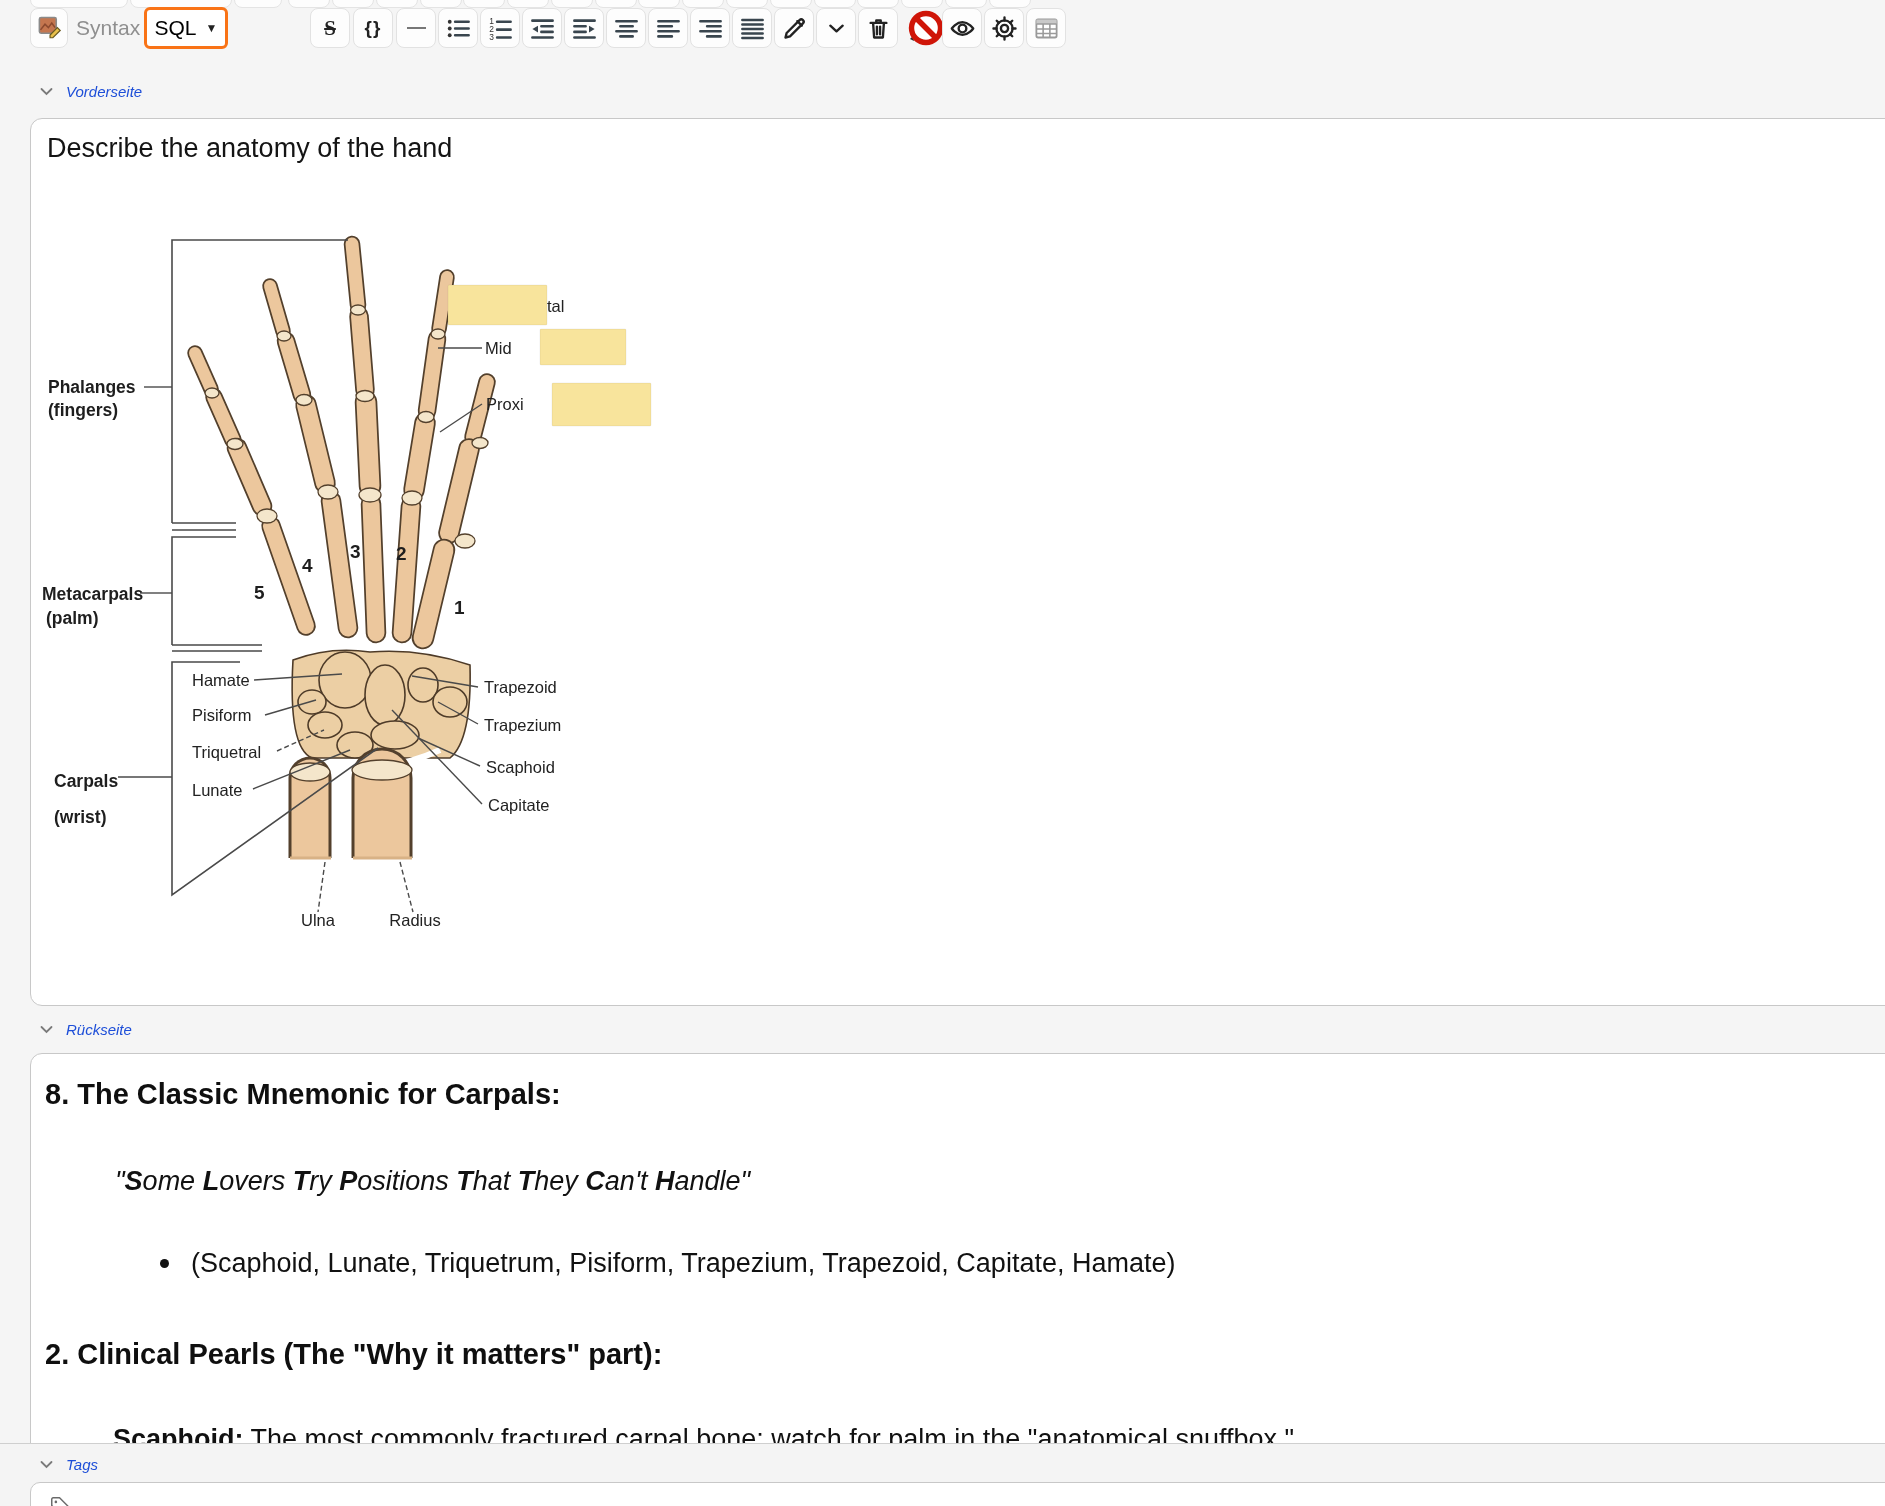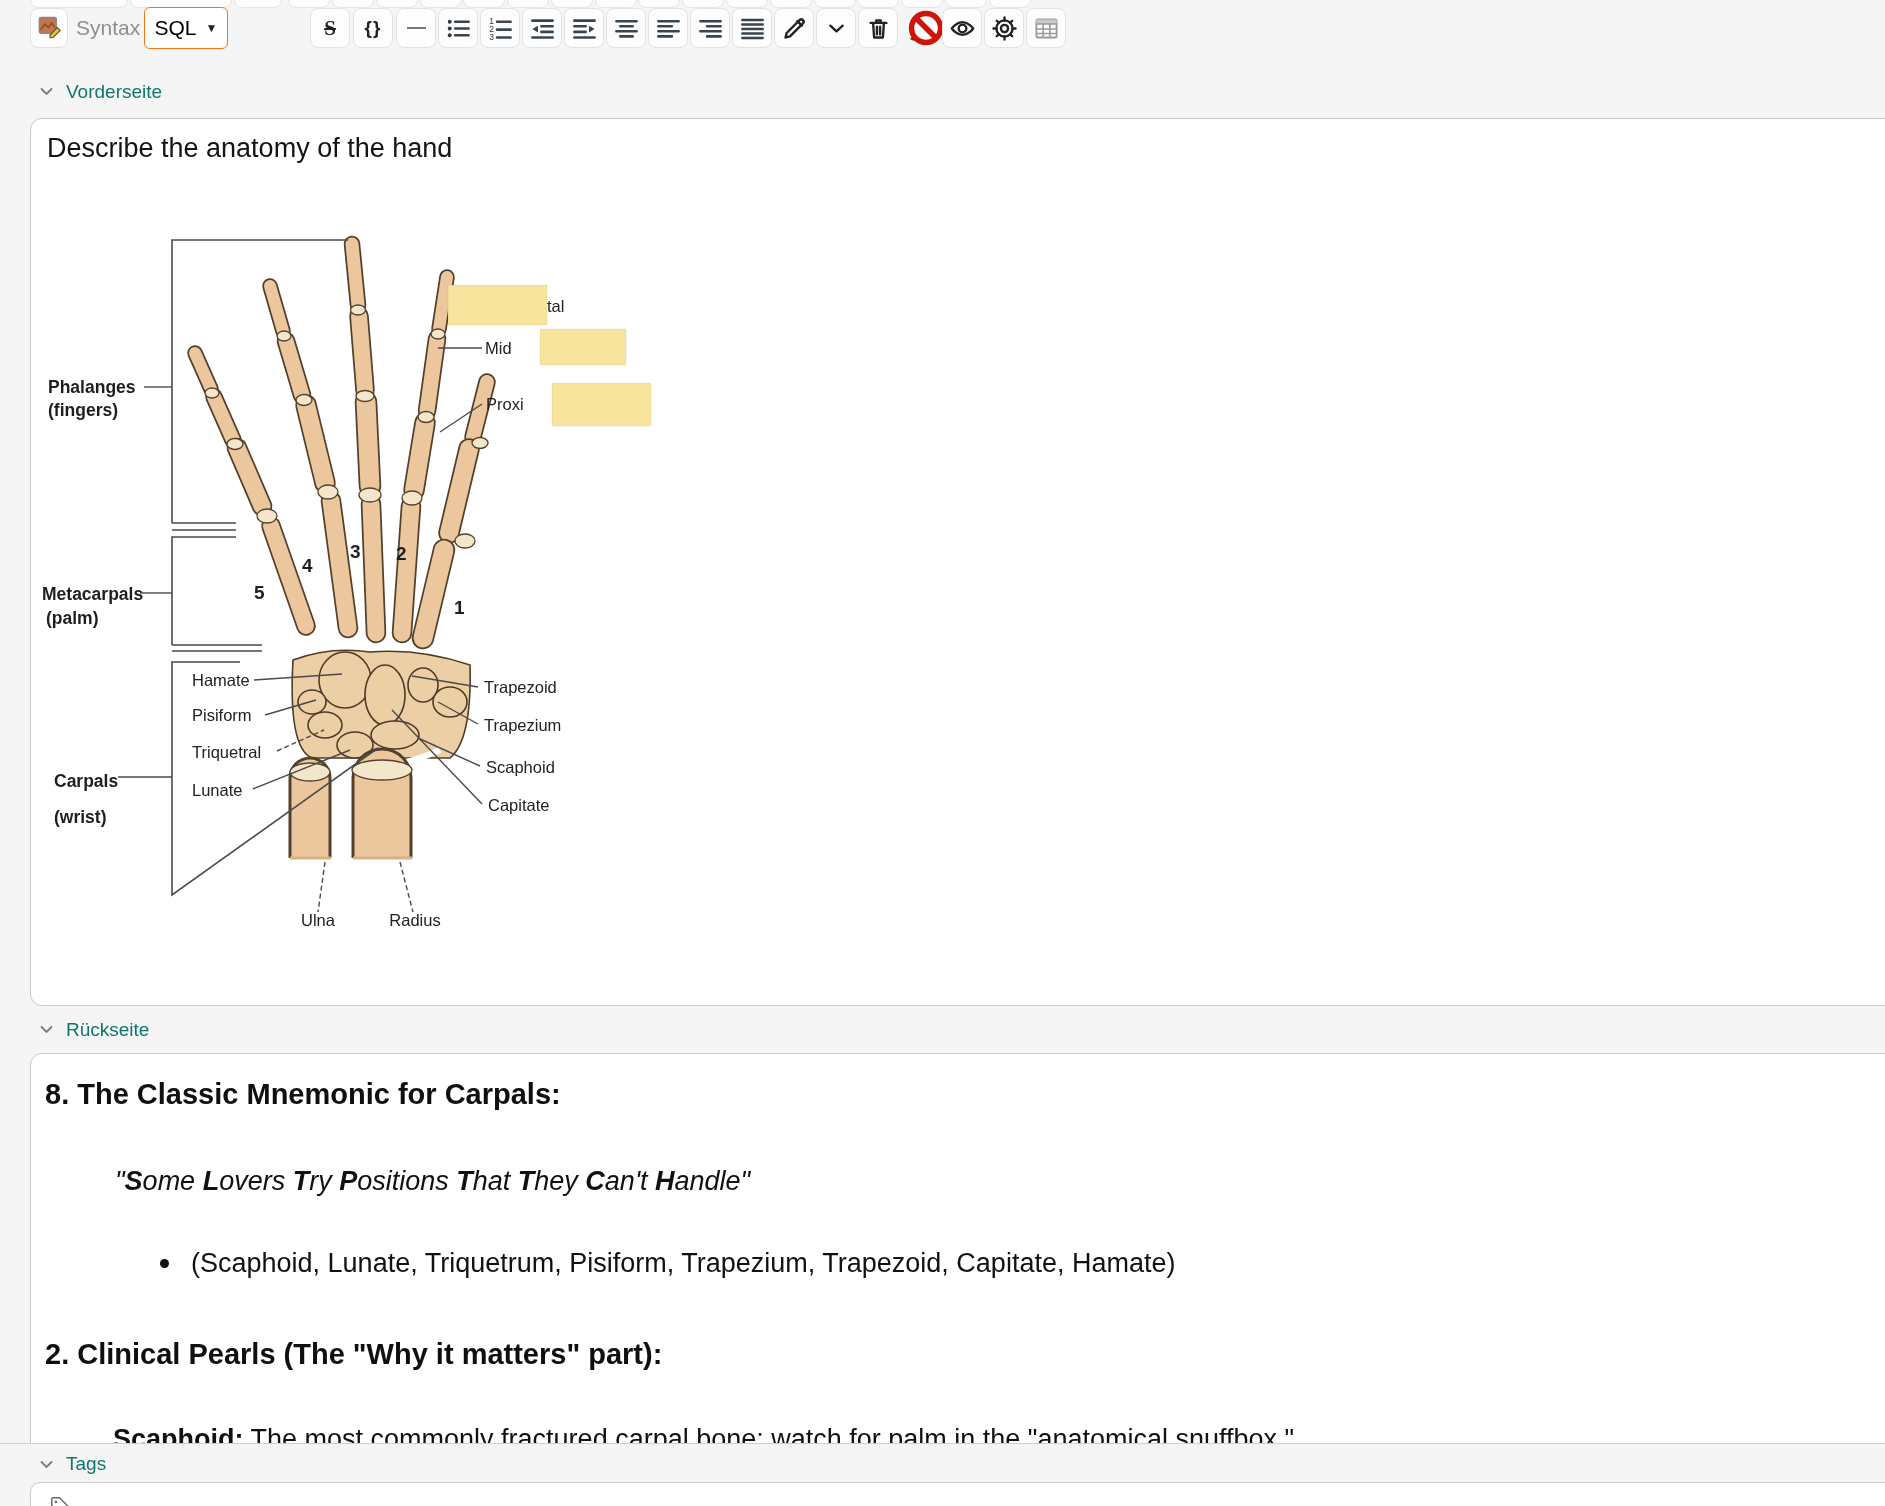--- a/index.html
+++ b/index.html
@@ -8,33 +8,33 @@
   
   .toolbar{position:absolute;left:0;top:0;width:100%;height:65px;background:#f5f5f5;
            border-bottom:1px solid #d9d9d9;}
   .ghost{position:absolute;top:-32px;height:38px;background:#fdfdfd;border:1px solid #e4e4e4;border-radius:8px;}
   .tbtn{position:absolute;top:8px;height:40px;width:40px;background:#fdfdfd;border:1px solid #e2e2e2;
         border-radius:8px;display:flex;align-items:center;justify-content:center;box-sizing:border-box;cursor:default;}
   .noborder{border:none;background:transparent;}
   .syntax{position:absolute;top:8px;left:76px;height:40px;display:flex;align-items:center;
           font-size:21px;color:#8f8f8f;}
   .sqlbtn{position:absolute;top:7px;left:144px;width:84px;height:42px;background:#fff;
-          border:1px solid #f97316;border-radius:6px;display:flex;align-items:center;justify-content:center;
+          border:3px solid #f97316;border-radius:6px;display:flex;align-items:center;justify-content:center;
           gap:9px;font-size:21px;color:#000;box-sizing:border-box;}
   .sqlbtn .arr{font-size:12px;color:#222;}
   .glyphS{font-family:"Liberation Serif",serif;font-size:21px;font-weight:bold;text-decoration:line-through;color:#222;}
   .glyphB{font-size:19px;font-weight:600;color:#222;letter-spacing:1px;}
   .hrline{width:19px;height:2px;background:#777;}
   svg.ic{width:27px;height:27px;}
   .lin{stroke:#39454e;stroke-width:2.3;stroke-linecap:round;}
   .drk{stroke:#222;stroke-width:2.1;stroke-linecap:round;stroke-linejoin:round;fill:none;}
   
   .band{position:absolute;left:0;width:100%;background:#f5f5f5;display:flex;align-items:center;gap:13px;
         padding-left:40px;box-sizing:border-box;}
-  .band .lbl{font-size:19px;color:#0f766e;}
+  .band .lbl{font-size:15px;color:#1d4ed8;font-style:italic;}
   .chev{width:13px;height:9px;}
   .fbox{position:absolute;left:30px;right:-14px;background:#fff;border:1px solid #c8c8c8;border-radius:12px;
         box-sizing:border-box;}
   .question{position:absolute;left:16px;top:14px;font-size:27px;color:#141414;}
   
   .bk-h{position:absolute;left:45px;font-size:29px;font-weight:bold;color:#0f0f0f;white-space:nowrap;}
   .mnx{position:absolute;left:115px;font-size:27px;font-style:italic;color:#111;white-space:nowrap;}
   .bullet-row{position:absolute;left:160px;display:flex;align-items:center;gap:22px;}
   .bdot{width:9px;height:9px;border-radius:50%;background:#111;flex:none;}
   .btext{font-size:27px;color:#111;white-space:nowrap;}

